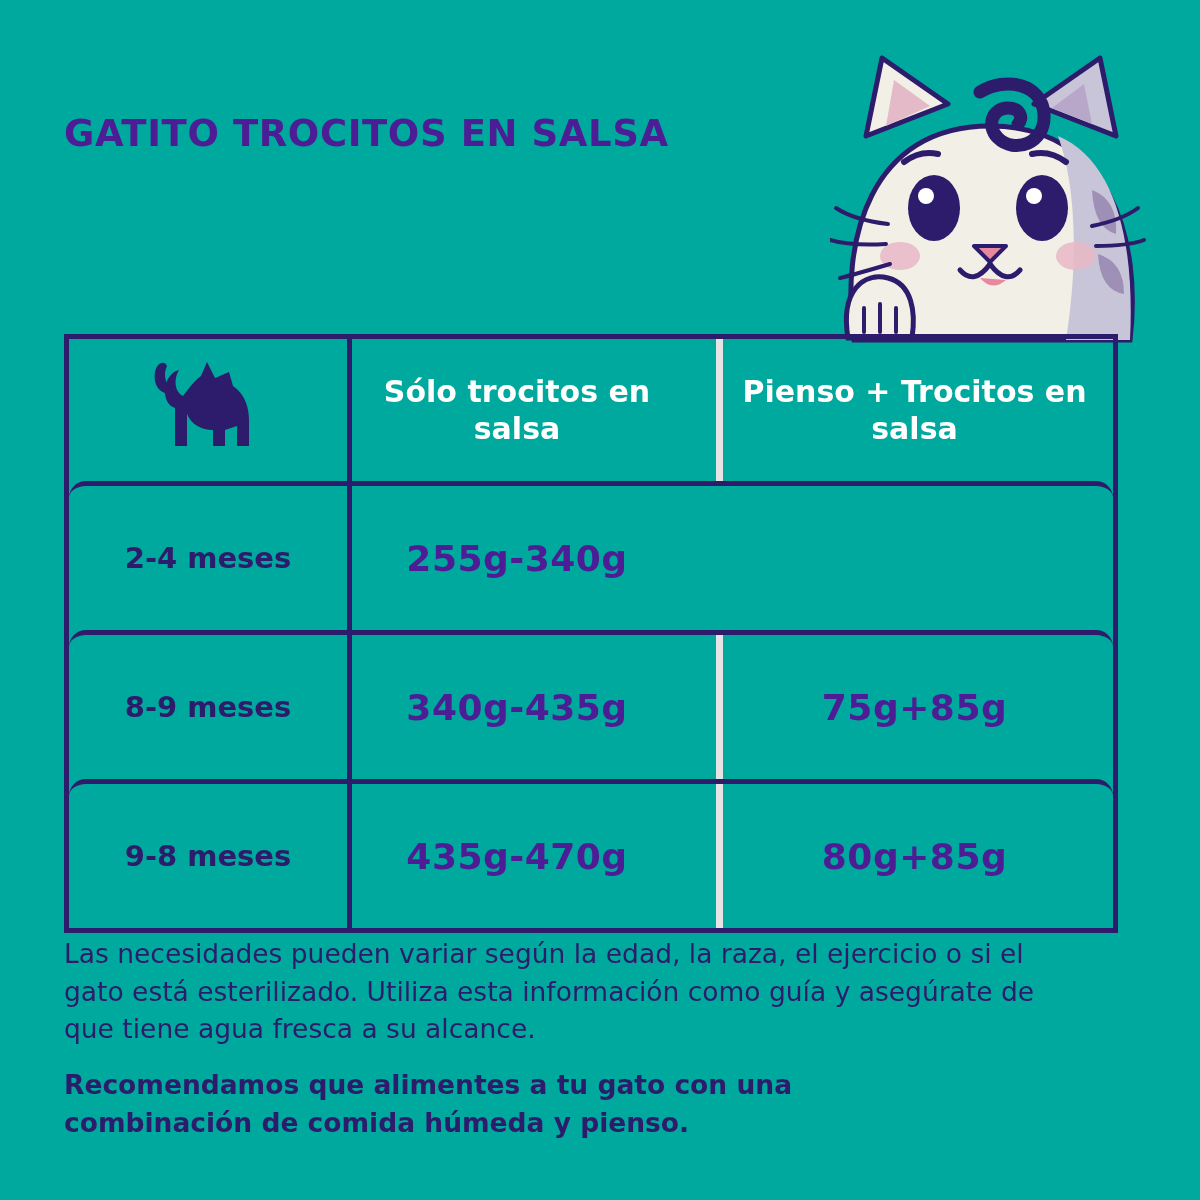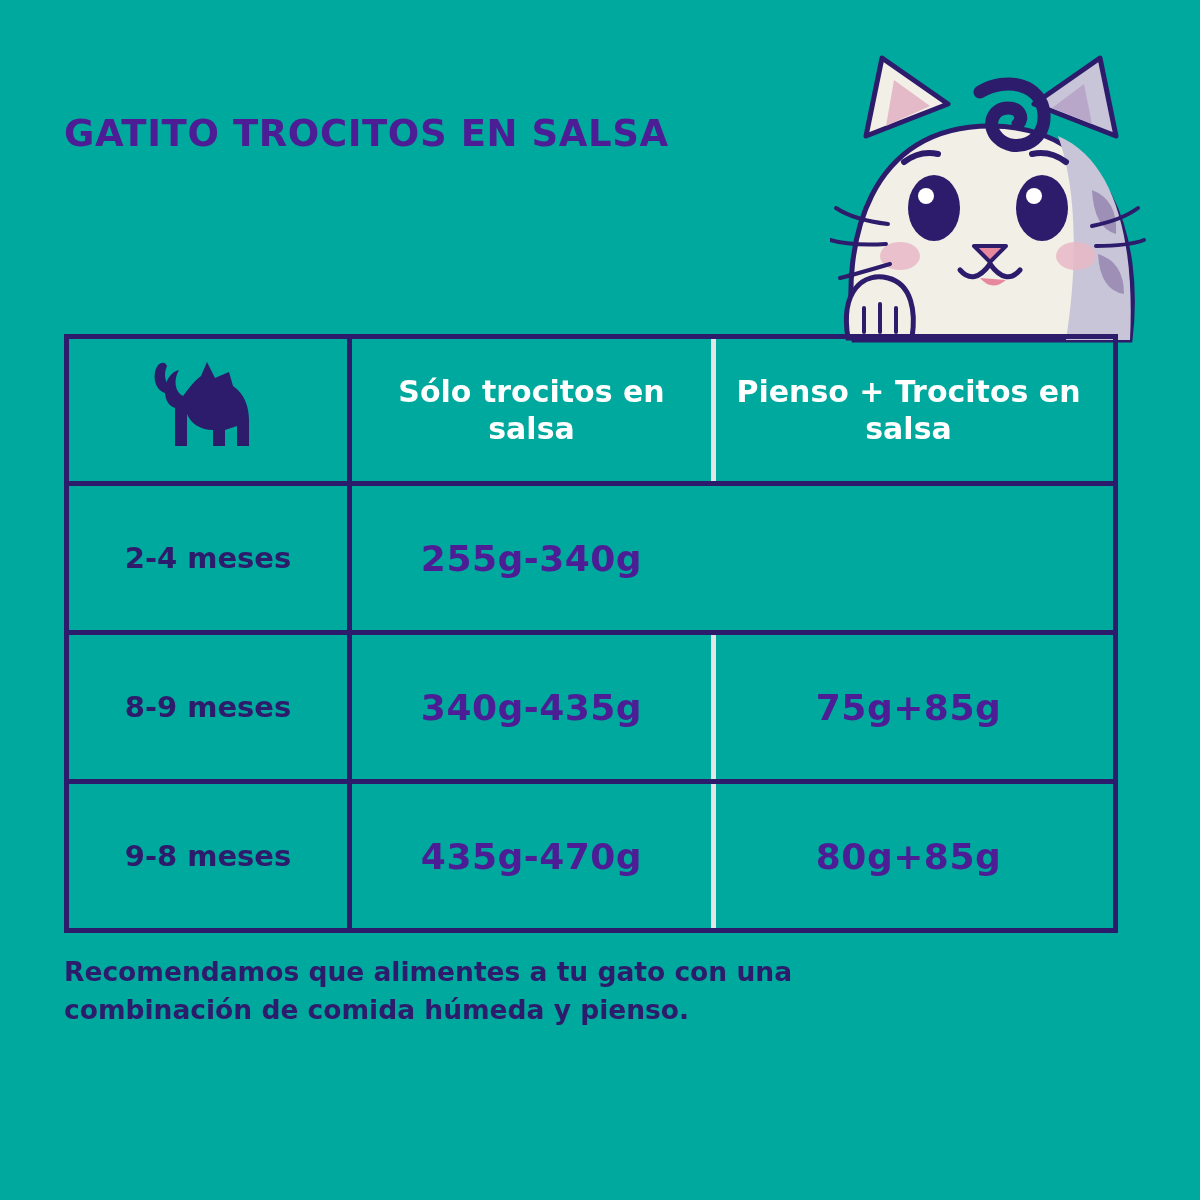--- a/index.html
+++ b/index.html
@@ -67,32 +67,33 @@
     border: 5px solid #2d1b6b;
     box-sizing: border-box;
   }
   .row {
     display: flex;
     width: 100%;
     box-sizing: border-box;
   }
   .row + .row {
     border-top: 5px solid #2d1b6b;
+    border-radius: 17px;
   }
   .cell {
     box-sizing: border-box;
     display: flex;
     align-items: center;
     justify-content: center;
     text-align: center;
     padding: 6px 10px;
   }
   .c1 { width: 278px; }
-  .c2 { width: 364px; border-left: 5px solid #2d1b6b; }
-  .c3 { width: 390px; border-left: 5px solid #e5e5e5; }
+  .c2 { width: 335px; border-left: 5px solid #2d1b6b; }
+  .c3 { width: 390px; border-left: 7px solid #e5e5e5; margin-left: 34px; }
 
   .head-row .cell { height: 142px; }
   .body-row .cell { height: 144px; }
 
   .head-text {
     color: #ffffff;
     font-family: "DejaVu Sans", sans-serif;
     font-weight: bold;
     font-size: 30px;
     line-height: 1.25;
@@ -234,16 +235,17 @@
         <span class="value-text">435g-470g</span>
       </div>
       <div class="cell c3">
         <span class="value-text">80g+85g</span>
       </div>
     </div>
 
   </div>
 
   <div class="notes">
+    <p class="note">Las necesidades pueden variar según la edad, la raza, el ejercicio o si el gato está esterilizado. Utiliza esta información como guía y asegúrate de que tiene agua fresca a su alcance.</p>
     <p class="note note-strong">Recomendamos que alimentes a tu gato con una combinación de comida húmeda y pienso.</p>
   </div>
 
 </div>
 
 </body></html>

